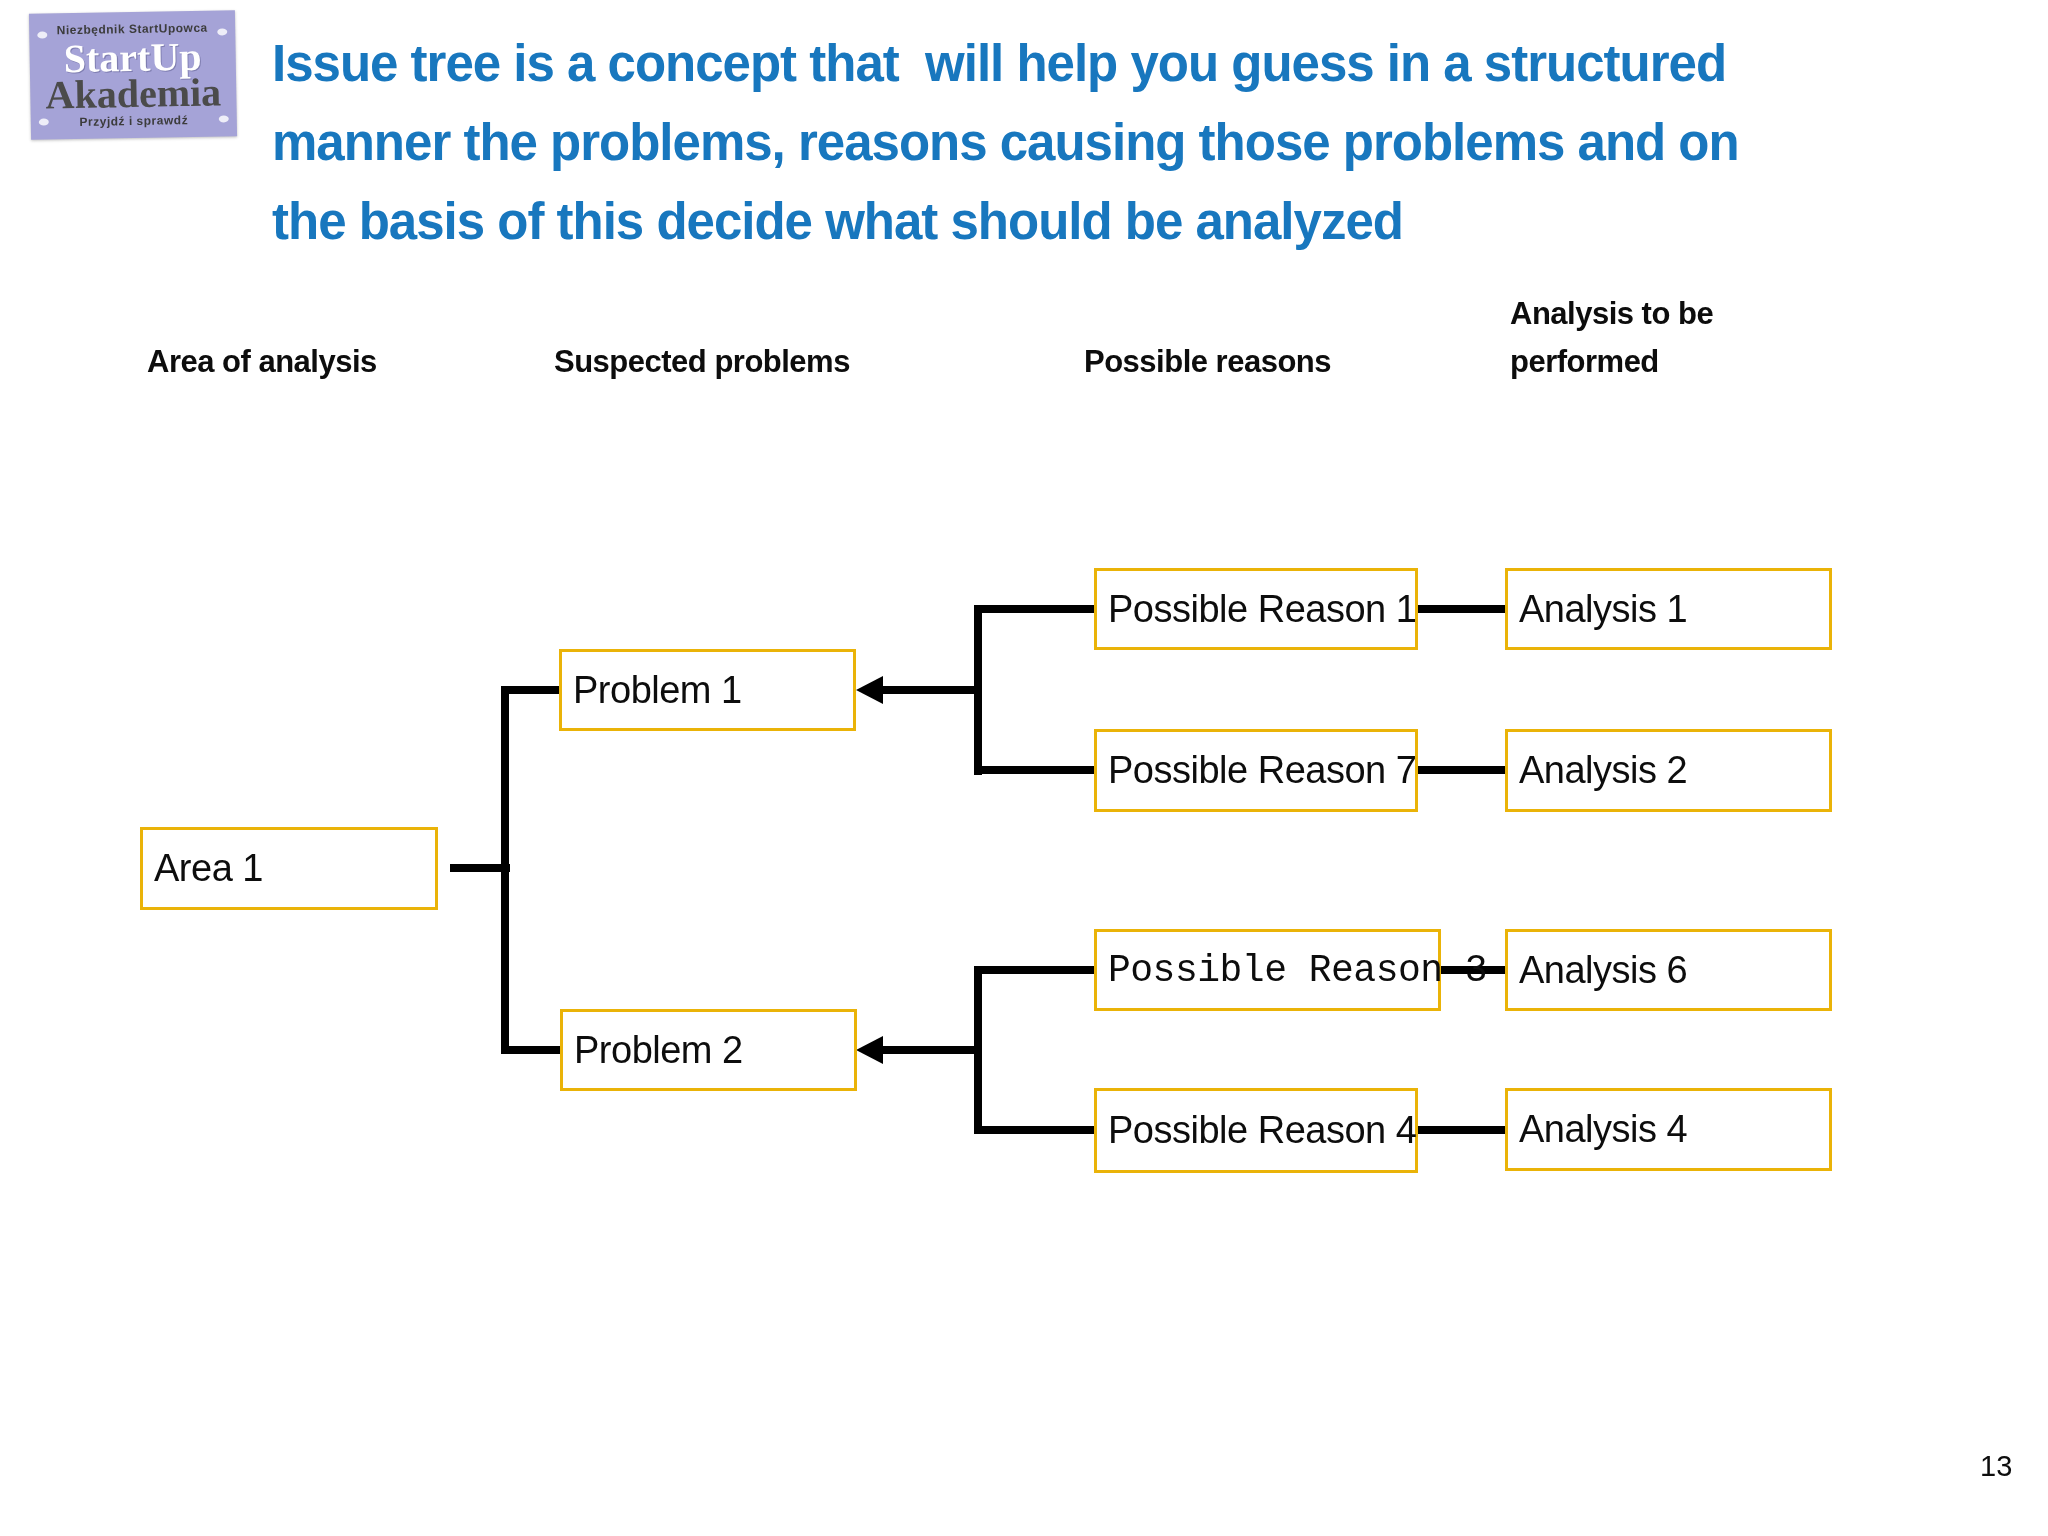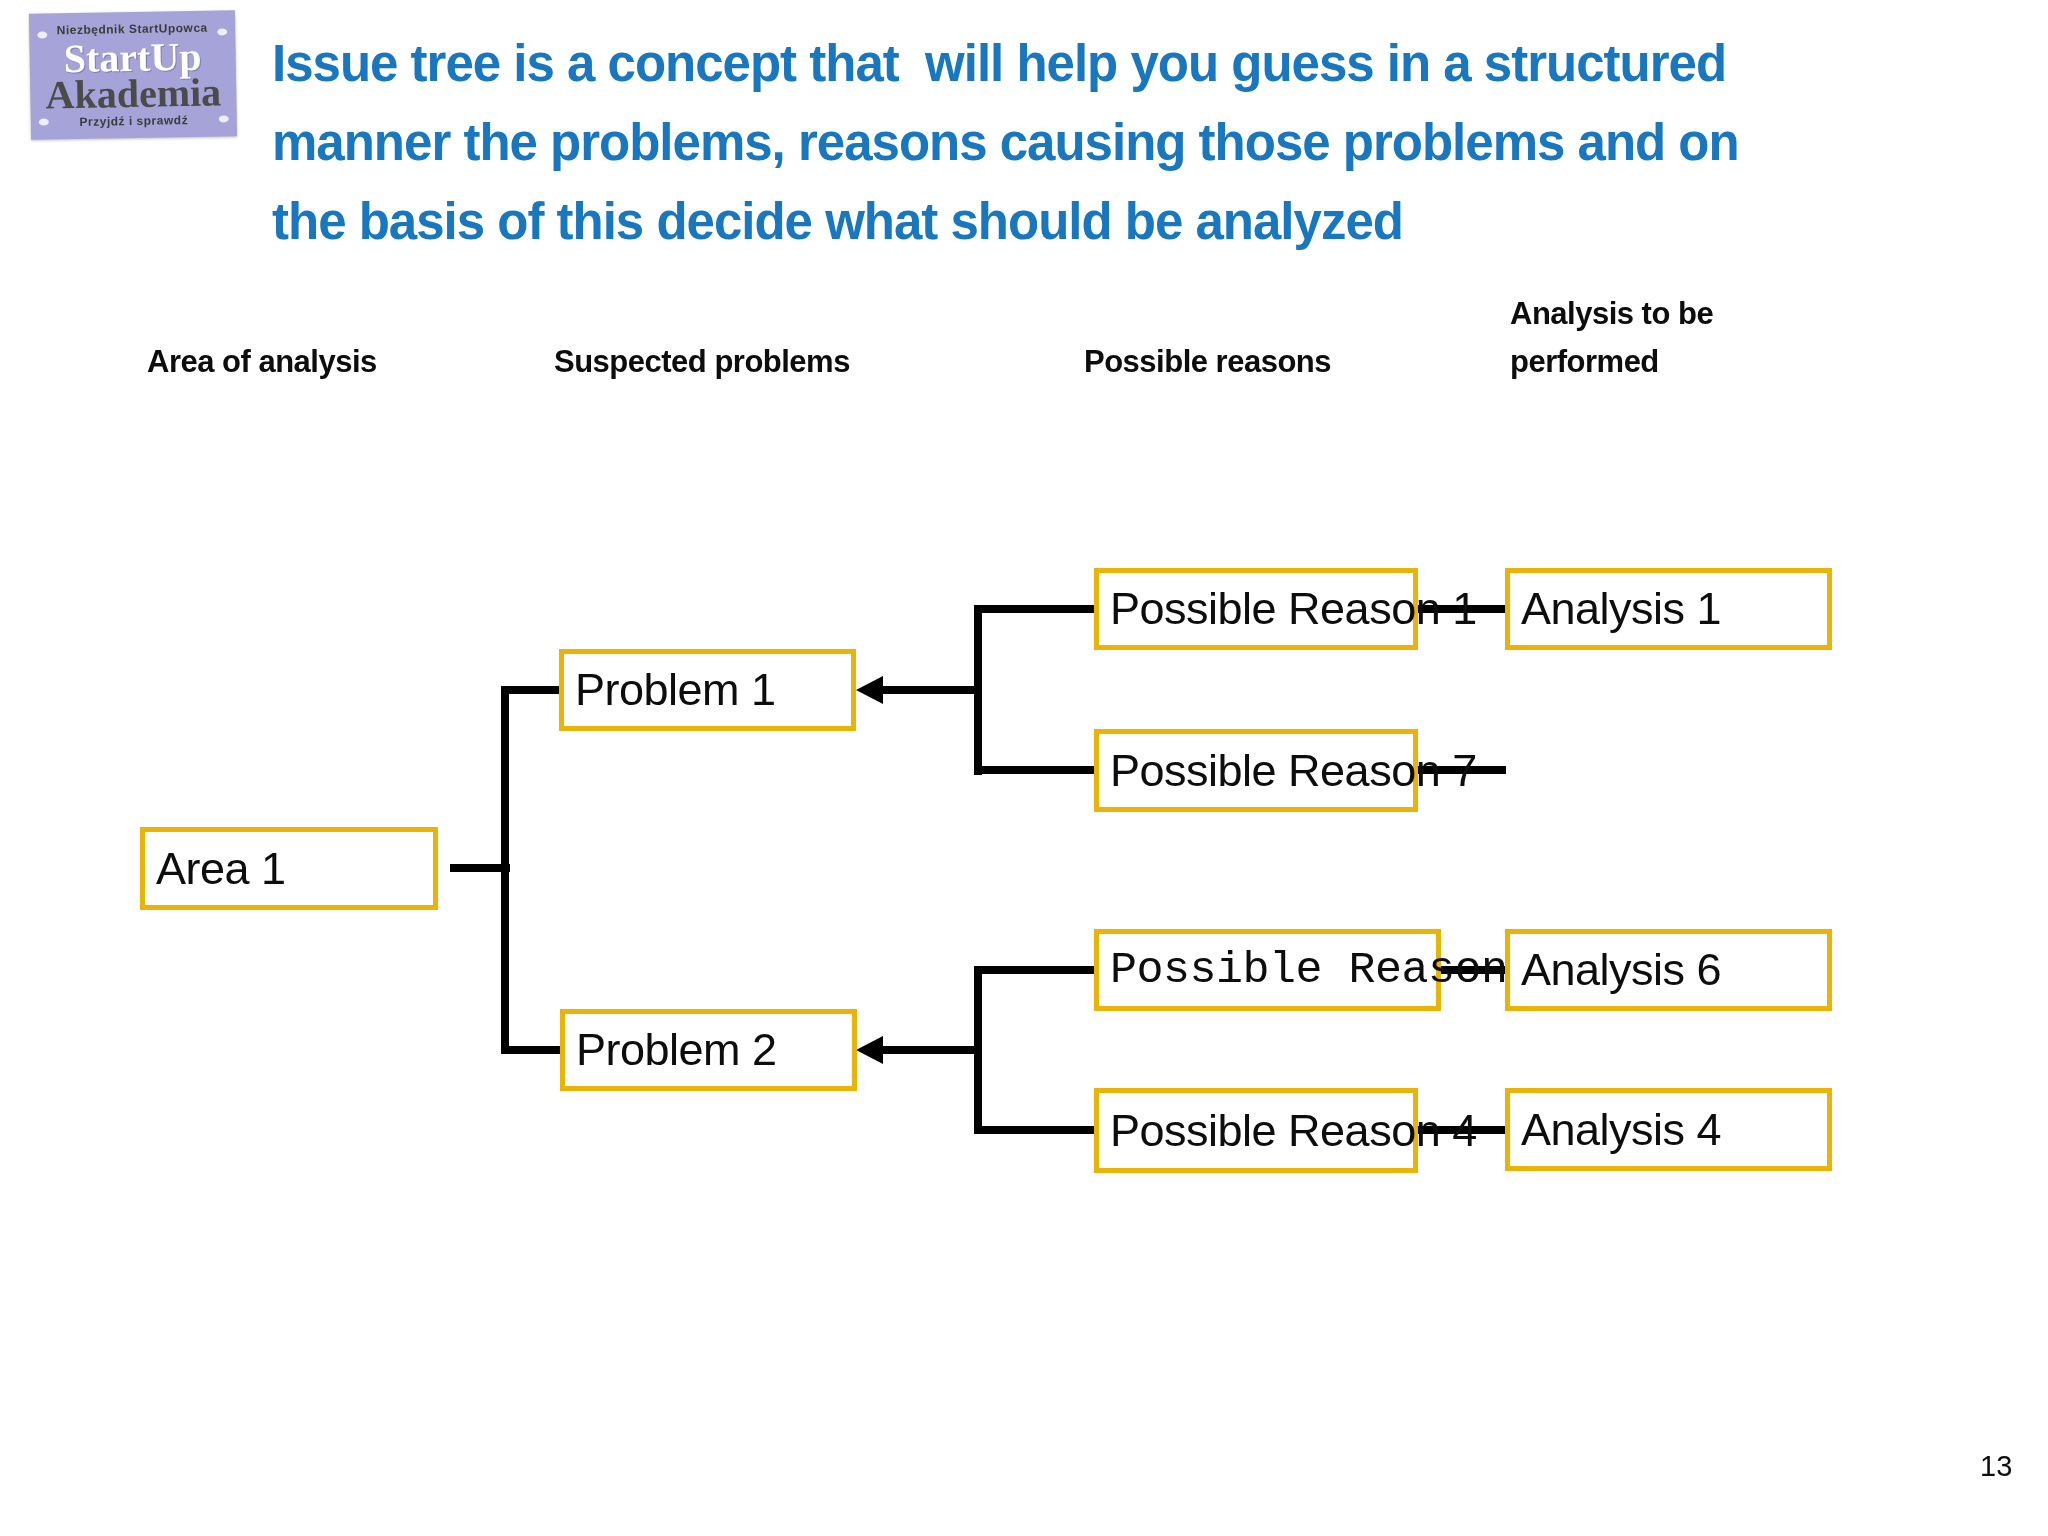--- a/index.html
+++ b/index.html
@@ -59,25 +59,25 @@
     letter-spacing:-0.5px;white-space:nowrap;
   }
   .colhead.area{left:127px;}
   .colhead.problems{left:534px;}
   .colhead.reasons{left:1064px;}
   .colhead.analysis{left:1490px;top:290px;width:270px;white-space:normal;line-height:48px;}
 
   
   .node{
     position:absolute;
-    background:#ffffff;border:5px solid #eab308;
+    background:#ffffff;border:3px solid #eab308;
     box-sizing:border-box;
     display:flex;align-items:center;
     padding-left:11px;
-    font-size:45px;color:#0d0d0d;letter-spacing:-0.5px;
+    font-size:38px;color:#0d0d0d;letter-spacing:-0.5px;
     white-space:nowrap;
   }
   .n-area {left:120px;top:827px;width:298px;height:83px;}
   .n-p1   {left:539px;top:649px;width:297px;height:82px;}
   .n-p2   {left:540px;top:1009px;width:297px;height:82px;}
   .n-r1   {left:1074px;top:568px;width:324px;height:82px;}
   .n-r2   {left:1074px;top:729px;width:324px;height:83px;}
   .n-r3   {left:1074px;top:929px;width:347px;height:82px;font-family:Liberation Mono, monospace;}
   .n-r4   {left:1074px;top:1088px;width:324px;height:85px;}
   .n-a1   {left:1485px;top:568px;width:327px;height:82px;}
@@ -182,20 +182,23 @@
   </div>
   <div class="node n-r3">
     <span>Possible Reason 3</span>
   </div>
   <div class="node n-r4">
     <span>Possible Reason 4</span>
   </div>
   <div class="node n-a1">
     <span>Analysis 1</span>
   </div>
+  <div class="node n-a2">
+    <span>Analysis 2</span>
+  </div>
   <div class="node n-a3">
     <span>Analysis 6</span>
   </div>
   <div class="node n-a4">
     <span>Analysis 4</span>
   </div>
 
   <div class="pagenum">13</div>
 
 </div>

